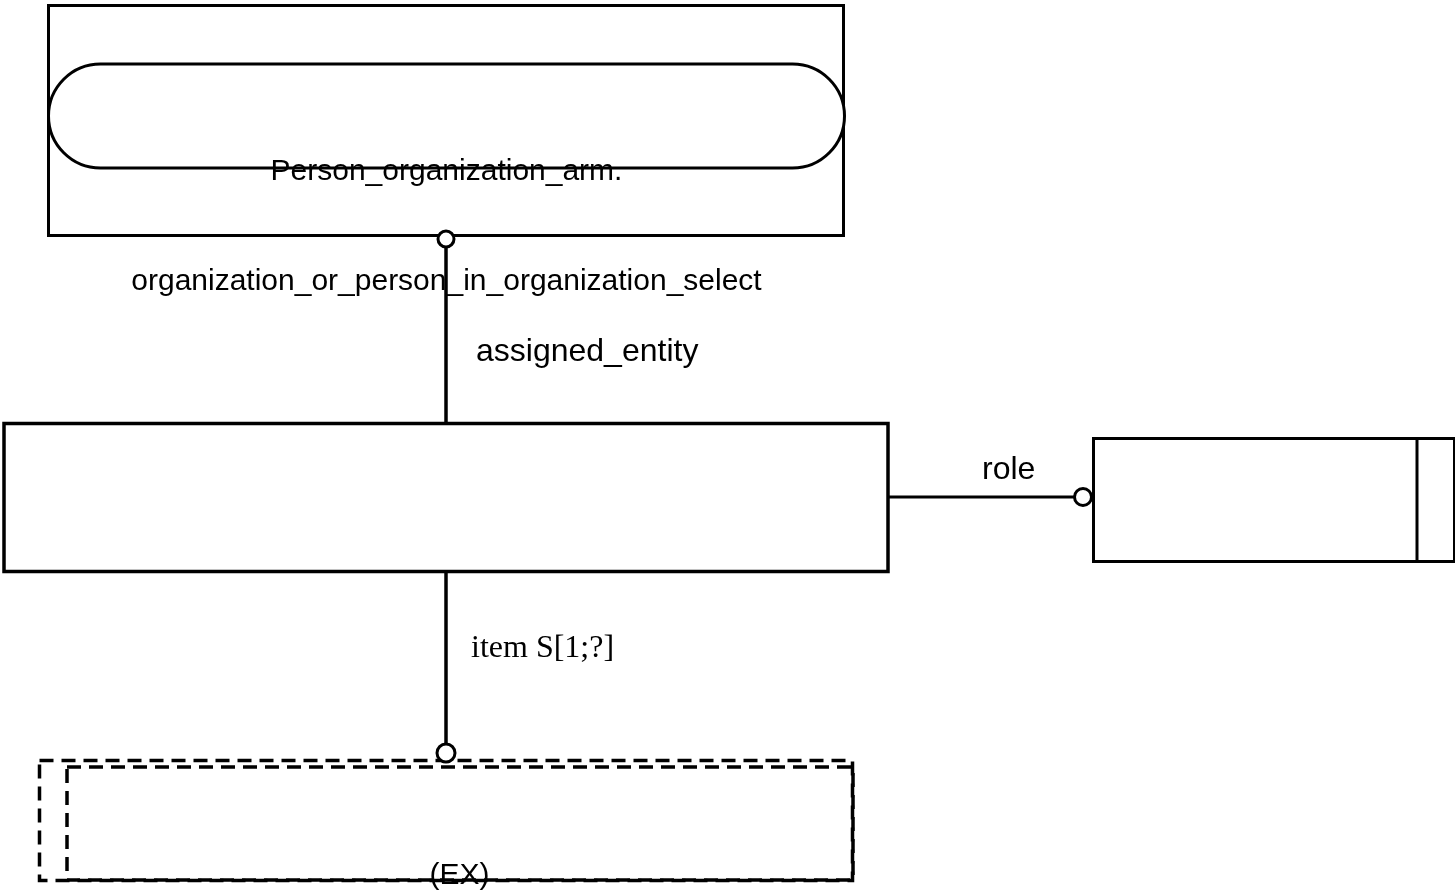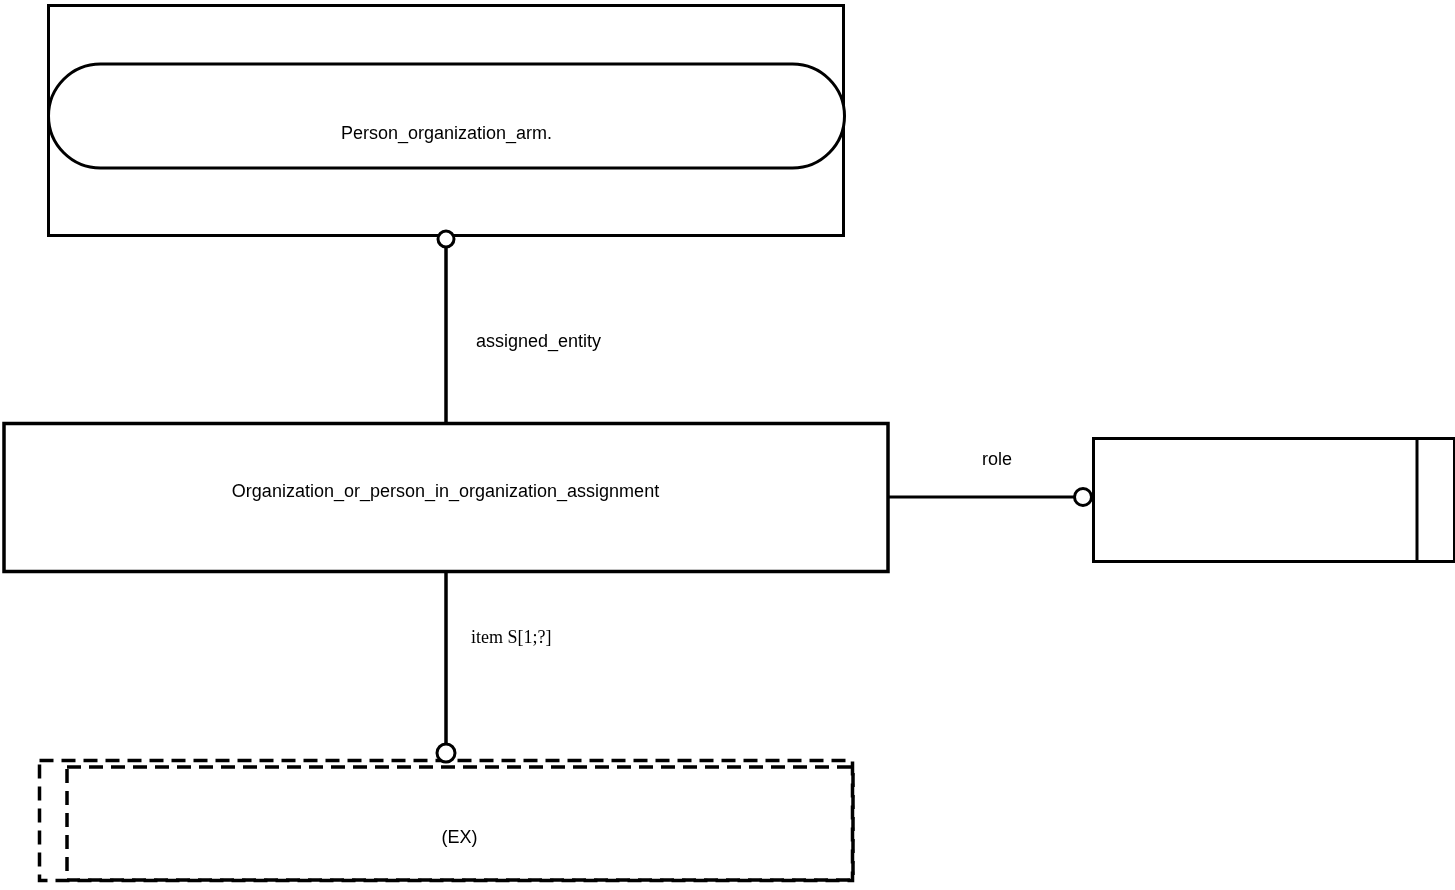--- a/index.html
+++ b/index.html
@@ -30,22 +30,22 @@
     pointer-events: none;
   }
   .edge-label {
     position: absolute;
     color: #000000;
     font-family: "Liberation Sans", sans-serif;
     white-space: pre;
     line-height: 1.2;
     pointer-events: none;
   }
-  .fs-main { font-size: 18px; }
-  .fs-edge { font-size: 18px; }
+  .fs-main { font-size: 30px; }
+  .fs-edge { font-size: 32px; }
 </style>
 </head>
 <body>
 
 <div id="canvas">
 
   <svg width="1455" height="890" viewBox="0 0 1455 890">
 
     <rect x="48.5" y="5.5" width="795" height="230" fill="none" stroke="#000000" stroke-width="3"></rect>
 
@@ -65,23 +65,23 @@
 
     <line x1="888" y1="497" x2="1093" y2="497" stroke="#000000" stroke-width="3"></line>
     <circle cx="1083" cy="497" r="8.5" fill="#ffffff" stroke="#000000" stroke-width="3"></circle>
 
     <line x1="446" y1="571" x2="446" y2="753" stroke="#000000" stroke-width="3.5"></line>
     <circle cx="446" cy="753" r="9" fill="#ffffff" stroke="#000000" stroke-width="3"></circle>
   </svg>
 
   <div class="node-label fs-main" style="left:48px; top:79px; width:797px;">
     <div>Person_organization_arm.</div>
+    <div>organization_or_person_in_organization_select</div>
   </div>
 
-  <div class="node-label fs-main" style="left:3px; top:481px; width:885px;">Organization_or_person_in_organization_assignment</div>
 
 
   <div class="node-label fs-main" style="left:66px; top:783px; width:787px;">
     <div>(EX)</div>
     
   </div>
 
   <div class="edge-label fs-edge" style="left:476px; top:331px;">assigned_entity</div>
 
   <div class="edge-label fs-edge" style="left:941px; top:449px;margin-left:41px;">role</div>

